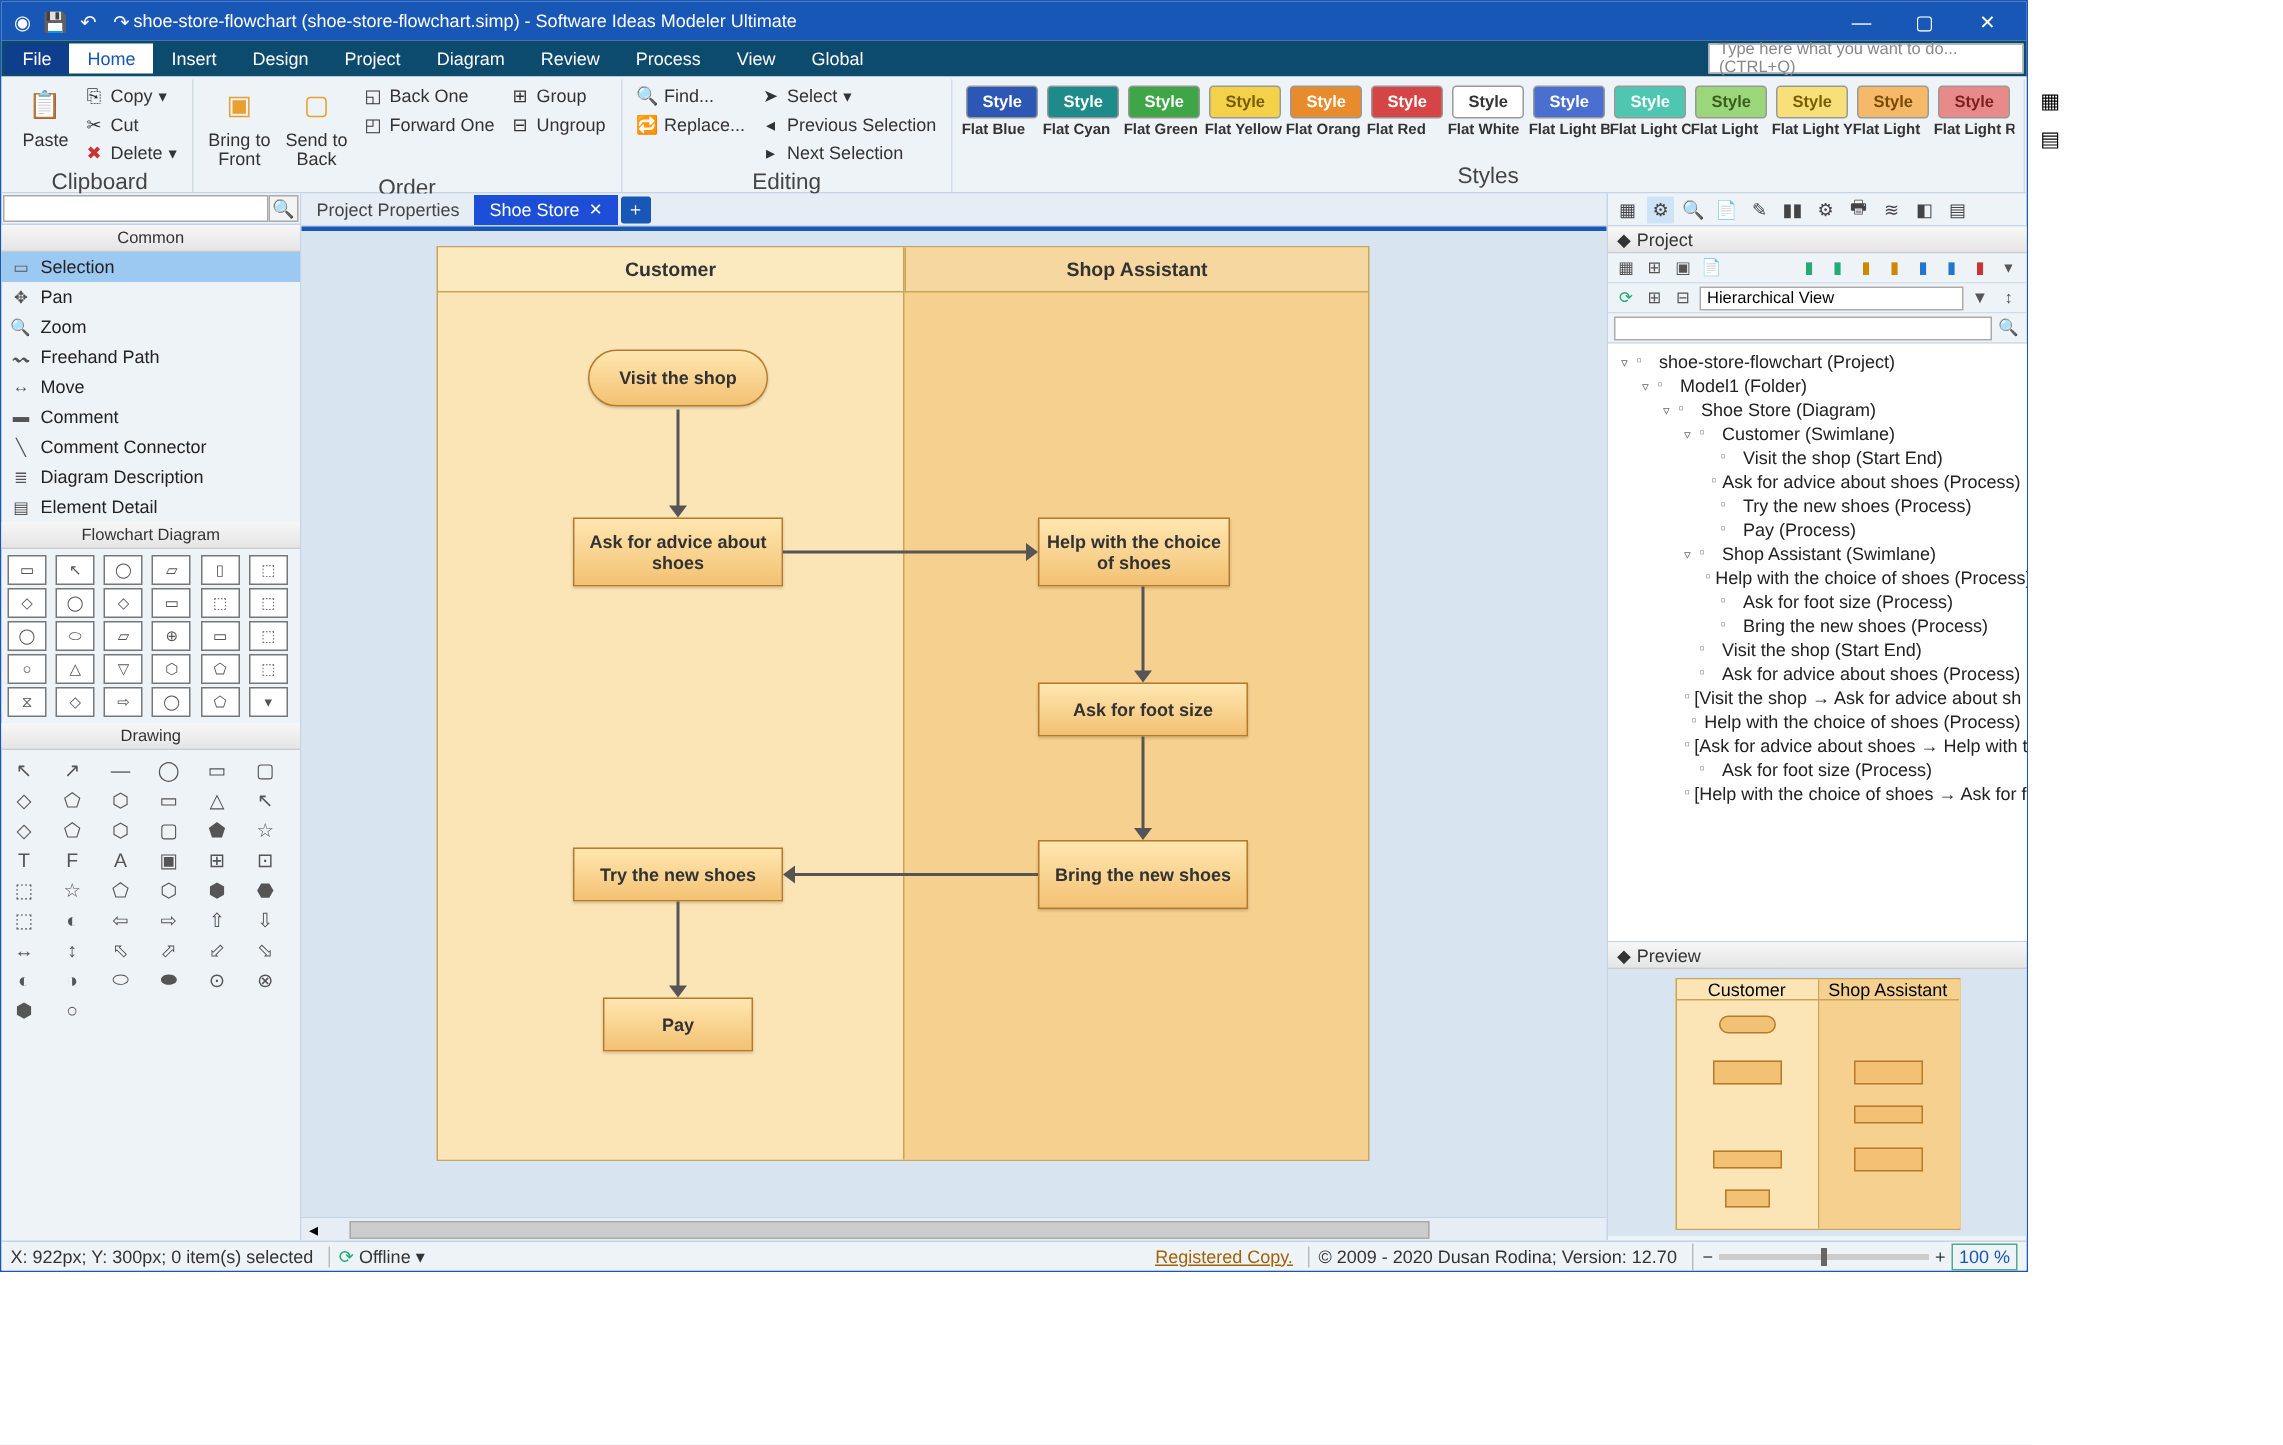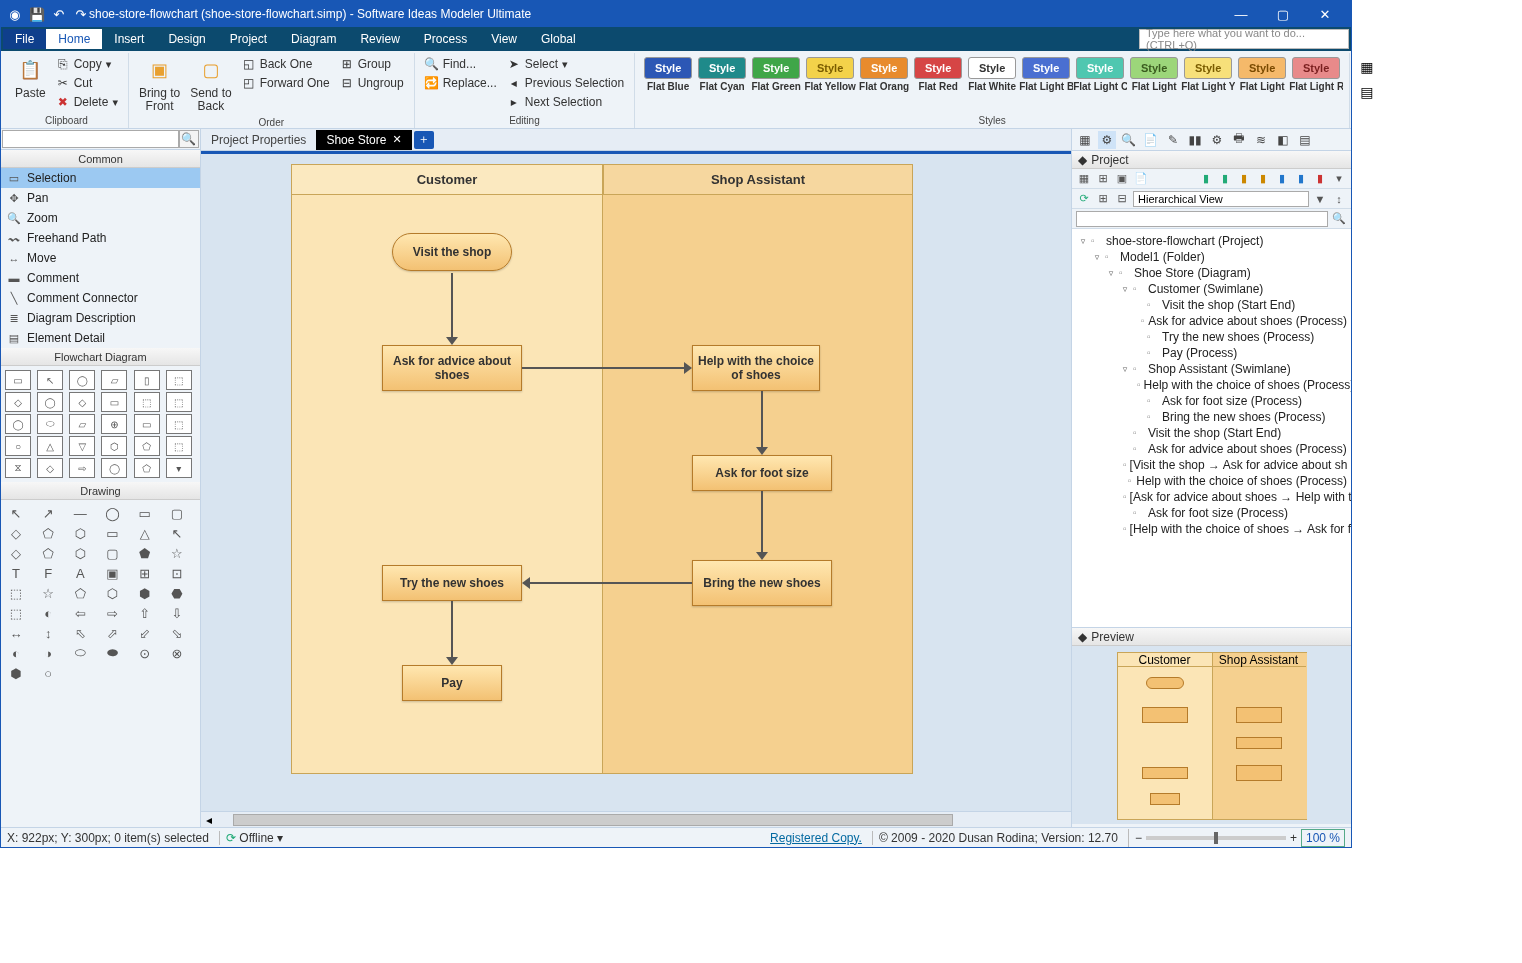--- a/index.html
+++ b/index.html
@@ -12,44 +12,44 @@
 .titlebar .winbtns{display:flex;gap:2px}
 .titlebar .winbtns span{width:40px;height:24px;display:flex;align-items:center;justify-content:center;font-size:13px}
 .menubar{height:24px;background:#0c4a6e;display:flex;align-items:center;padding:0 2px;color:#fff}
 .menubar .mitem{padding:3px 12px;font-size:12px}
 .menubar .mitem.file{background:#0f3f8c;color:#fff}
 .menubar .mitem.active{background:#fff;color:#1857b5}
 .menubar .search{margin-left:auto;width:210px;height:20px;background:#fff;border:1px solid #bbb;color:#888;display:flex;align-items:center;padding:0 6px;font-size:11px}
 .ribbon{height:78px;background:#eef3f8;border-bottom:1px solid #c4d4e6;display:flex;padding:2px 4px 0 4px}
 .rgroup{display:flex;flex-direction:column;align-items:center;border-right:1px solid #d0dce8;padding:0 6px}
 .rgroup .rcontent{flex:1;display:flex;align-items:flex-start;gap:2px;padding-top:2px}
-.rgroup .rlabel{font-size:10px;color:#444;padding:2px 0}
+.rgroup .rlabel{font-size:15px;color:#444;padding:2px 0}
 .rbtn{display:flex;align-items:center;gap:4px;padding:2px 4px;font-size:11px;color:#333;white-space:nowrap}
 .rbtn .ic{width:14px;height:14px;display:inline-flex;align-items:center;justify-content:center;font-size:12px}
 .vbtn{display:flex;flex-direction:column;align-items:center;padding:2px 4px;font-size:11px;color:#333;text-align:center;line-height:1.1}
 .vbtn .ic{width:28px;height:28px;display:flex;align-items:center;justify-content:center;font-size:18px;margin-bottom:2px}
 .stylebtn{width:48px;height:22px;border:1px solid #999;border-radius:3px;display:flex;align-items:center;justify-content:center;font-size:11px;color:#fff;margin:2px}
-.stylelbl{font-size:10px;color:#333;text-align:center;width:54px;white-space:nowrap;overflow:hidden}
+.stylelbl{font-size:10px;color:#333;text-align:left;width:54px;white-space:nowrap;overflow:hidden}
 .body{flex:1;display:flex;min-height:0}
 .leftpanel{width:200px;border-right:1px solid #c4d4e6;display:flex;flex-direction:column;background:#eef3f8}
 .searchrow{display:flex;padding:1px;border-bottom:1px solid #c4d4e6}
 .searchrow input{flex:1;height:18px;border:1px solid #aaa;padding:0 3px;font-size:11px}
 .searchrow .sbtn{width:20px;display:flex;align-items:center;justify-content:center;border:1px solid #aaa;background:#f4f4f4}
 .phead{height:18px;background:linear-gradient(#f7f7f7,#e5e5e5);border-bottom:1px solid #ccc;text-align:center;font-size:11px;color:#333;line-height:18px}
 .plist{display:flex;flex-direction:column}
 .pitem{display:flex;align-items:center;gap:6px;padding:3px 6px;font-size:11px;color:#222}
 .pitem.active{background:#9cc9f2}
 .pitem .ic{width:14px;height:14px;display:inline-flex;align-items:center;justify-content:center;font-size:11px;color:#555}
 .shapegrid{display:grid;grid-template-columns:repeat(6,1fr);gap:2px;padding:4px}
 .shapegrid span{width:26px;height:20px;border:1px solid #777;display:flex;align-items:center;justify-content:center;font-size:10px;color:#555;background:#fff}
 .center{flex:1;display:flex;flex-direction:column;min-width:0}
 .tabs{height:22px;background:#e6edf5;display:flex;align-items:center;border-bottom:1px solid #c4d4e6}
 .tab{padding:3px 10px;font-size:11px;display:flex;align-items:center;gap:6px}
 .tab.inactive{background:#e6edf5;color:#444}
-.tab.active{background:#000000;color:#fff}
+.tab.active{background:#1d4ed8;color:#fff}
 .tab .close{font-size:11px}
 .addtab{width:20px;height:18px;background:#1857b5;color:#fff;display:flex;align-items:center;justify-content:center;margin-left:2px;border-radius:2px}
 .canvas{flex:1;background:#d8e4f0;position:relative;overflow:auto;border-top:3px solid #1857b5}
 .diagram{position:absolute;left:90px;top:10px;width:622px;height:610px;border:1px solid #c9a558}
 .swim{position:absolute;top:0;height:100%;}
 .swim.c{left:0;width:310px;background:#fbe5b6}
 .swim.s{left:310px;width:310px;background:#f5d08f}
 .swimhead{height:30px;border-bottom:1px solid #c9a558;background:rgba(255,255,255,.15);display:flex;align-items:center;justify-content:center;font-weight:600;color:#333;font-size:13px}
 .swim.s .swimhead{border-left:1px solid #c9a558}
 .swim.s{border-left:1px solid #c9a558}
@@ -63,21 +63,21 @@
 .panelhead{height:18px;background:linear-gradient(#f7f7f7,#e5e5e5);border-bottom:1px solid #ccc;font-size:11px;color:#333;padding:2px 6px;display:flex;align-items:center;gap:4px}
 .tree{flex:1;overflow:auto;font-size:11px;padding:4px 2px;background:#fff}
 .tnode{display:flex;align-items:center;gap:3px;padding:1px 2px;white-space:nowrap;color:#222}
 .tnode .exp{width:10px;text-align:center;color:#666;font-size:9px}
 .tnode .tic{width:12px;height:12px;display:inline-block}
 .preview{height:200px;border-top:1px solid #c4d4e6}
 .previewbody{height:178px;background:#d8e4f0;position:relative;padding:6px}
 .previewdia{position:relative;width:190px;height:168px;margin:0 auto;border:1px solid #c9a558;background:#fbe5b6}
 .statusbar{height:20px;background:#eef3f8;border-top:1px solid #c4d4e6;display:flex;align-items:center;padding:0 6px;font-size:11px;color:#333;gap:10px}
 .statusbar .sp{flex:1}
-.statusbar a{color:#0369a1;text-decoration:underline}
+.statusbar a{color:#a16207;text-decoration:underline}
 .scrollh{height:16px;background:#e6edf5;border-top:1px solid #c4d4e6;display:flex;align-items:center}
 .scrollh .thumb{height:12px;background:#ccc;border:1px solid #aaa;margin-left:16px;width:720px}
 .vstack{display:flex;flex-direction:column;gap:1px}
 .toolrow{height:20px;display:flex;align-items:center;gap:3px;padding:0 4px;border-bottom:1px solid #d0dce8;background:#eef3f8;overflow:hidden}
 .toolrow span{width:16px;height:16px;display:flex;align-items:center;justify-content:center;font-size:11px;color:#555}
 .viewsel{flex:1;font-size:11px;padding:1px 4px;border:1px solid #aaa;background:#fff}
 </style>
 </head>
 <body>
 

